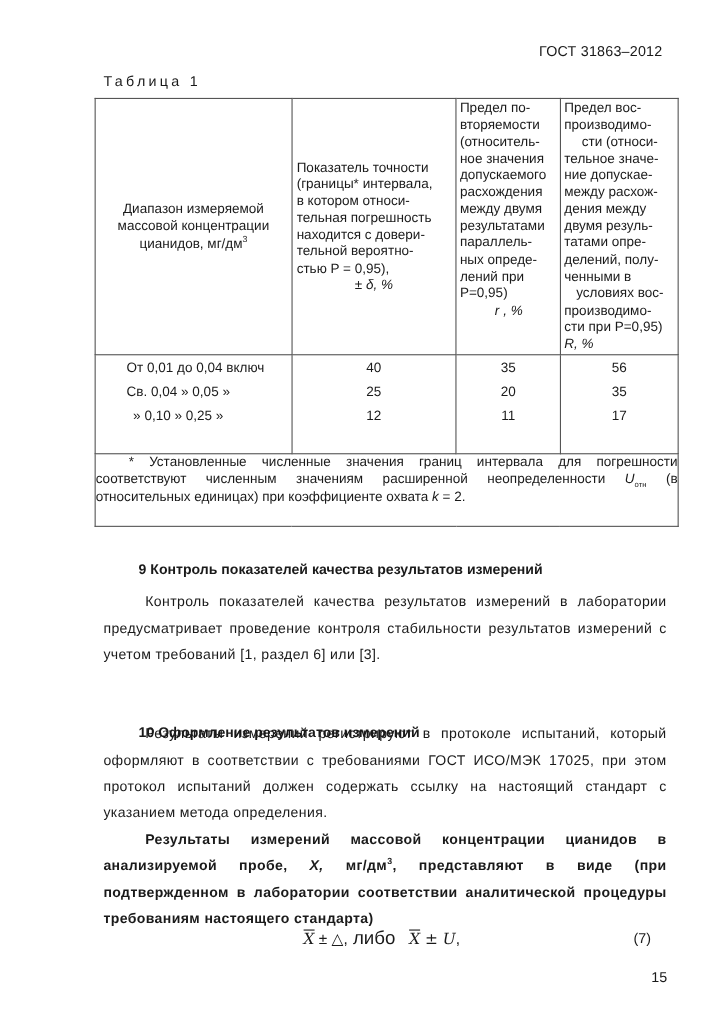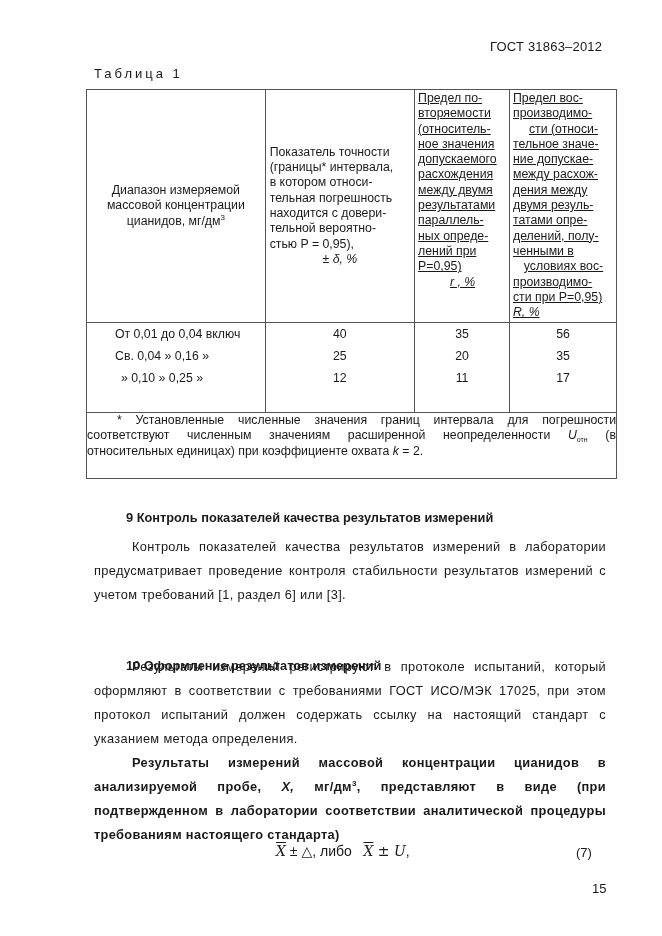--- a/index.html
+++ b/index.html
@@ -7,37 +7,37 @@
          font-family:"Liberation Sans", "DejaVu Sans", sans-serif; color:#1a1a1a; font-size:12.5px; }
   .abs { position:absolute; }
   .doc-id { left:490px; top:39px; font-size:13px; letter-spacing:0.2px; }
   .table-caption { left:94px; top:66px; font-size:13px; letter-spacing:3px; }
   table.t1 { position:absolute; left:86px; top:89px; width:531px; border-collapse:collapse; table-layout:fixed; }
   table.t1 td { border:1.5px solid #555; vertical-align:top; padding:0; font-size:12.3px; line-height:15.3px; }
   .hdr td { height:231px; }
   .c1 { width:177px; } .c2 { width:148px; } .c3 { width:94px; } .c4 { width:106px; }
   .hdr .h1 { vertical-align:middle; text-align:center; padding:0 6px; }
   .hdr .h2 { vertical-align:middle; padding:0 4px 0 4px; }
-  .hdr .h3, .hdr .h4 { padding:1px 2px 0 3px;text-decoration:underline; }
+  .hdr .h3, .hdr .h4 { padding:1px 2px 0 3px; }
   .center-line { text-align:center; display:block; }
   .data td { height:89px; vertical-align:middle; }
   .data .row-line { height:22px; line-height:22px; display:block; }
   .data .ranges .row-line { padding-left:28px; }
   .data .num .row-line { text-align:center; }
   .note td { height:65px; padding:2px 6px 0 6px; font-size:12.2px; line-height:22px; text-align:justify; }
   .note .indent { padding-left:30px; }
   sup { font-size:8px; line-height:0; }
   sub { font-size:7px; line-height:0; }
   i { font-style:italic; }
   .section { left:126px; font-weight:bold; font-size:12.8px; }
   .para { left:94px; width:512px; font-size:12.8px; line-height:24px; text-align:justify; letter-spacing:0.35px; }
   .para .first { display:inline-block; width:38px; }
   .formula { left:276px; top:843px; font-size:14px; }
   .formula .over { text-decoration:overline; font-family:"DejaVu Serif", serif; font-style:italic; }
-  .formula .small { font-size:14px; }
+  .formula .small { font-size:17px; }
   .eqnum { left:576px; top:845px; font-size:13px; }
   .page-num { left:592px; top:881px; font-size:13px; }
 </style>
 </head>
 <body>
 
 <div class="abs doc-id">ГОСТ 31863–2012</div>
 <div class="abs table-caption">Таблица 1</div>
 
 <table class="t1">
@@ -91,21 +91,21 @@
       <span class="center-line" style="text-align:left">ченными в</span>
       <span class="center-line" style="text-align:center">условиях вос-</span>
       <span class="center-line" style="text-align:left">производимо-</span>
       <span class="center-line" style="text-align:left">сти при P=0,95)</span>
       <span class="center-line" style="text-align:left;font-style:italic">R, %</span>
     </td>
   </tr>
   <tr class="data">
     <td class="ranges">
       <span class="row-line">От 0,01 до 0,04 включ</span>
-      <span class="row-line">Св. 0,04 » 0,16    »</span>
+      <span class="row-line">Св. 0,04 » 0,05    »</span>
       <span class="row-line" style="padding-left:34px">» 0,10  » 0,25  »</span>
     </td>
     <td class="num">
       <span class="row-line">40</span>
       <span class="row-line">25</span>
       <span class="row-line">12</span>
     </td>
     <td class="num">
       <span class="row-line">35</span>
       <span class="row-line">20</span>

